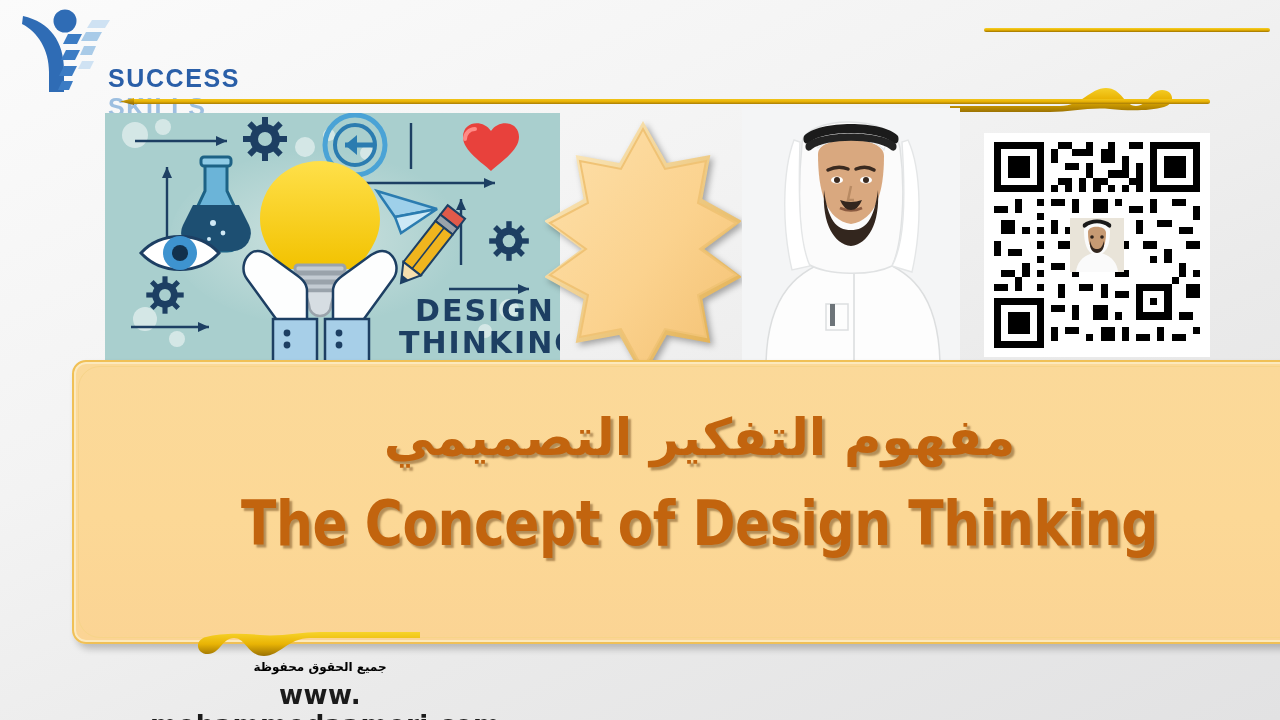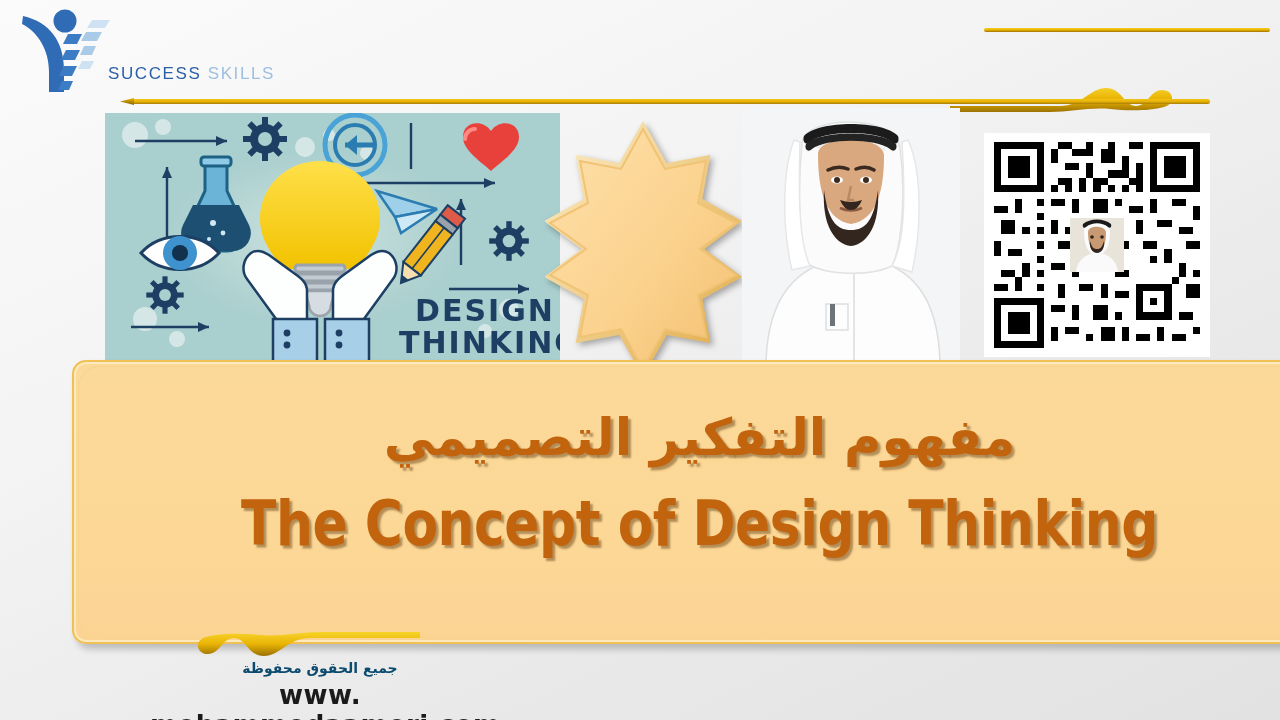--- a/index.html
+++ b/index.html
@@ -11,21 +11,21 @@
     position:relative;
   }
   .slide { position:absolute; inset:0; }
 
   
   .logo { position:absolute; left:12px; top:6px; width:270px; height:92px; }
   .logo-mark { position:absolute; left:8px; top:2px; width:90px; height:88px; }
   .logo-text-ar { position:absolute; left:96px; top:18px; height:42px; }
   .logo-text-en { position:absolute; left:96px; top:58px; }
   .lt-en {
-    font-size:17px; font-weight:400; letter-spacing:1.6px;
+    font-size:25px; font-weight:700; letter-spacing:1.6px;
     font-family:"Liberation Sans", sans-serif;
   }
   .lt-en .s1 { color:#2a5fa8; }
   .lt-en .s2 { color:#9dbfe0; }
   .lt-ar { font-size:30px; font-weight:700; direction:rtl; white-space:nowrap; }
   .lt-ar .a1 { color:#bcd6ec; }
   .lt-ar .a2 { color:#3a73b8; }
 
   
   .flourish-tr { position:absolute; right:0; top:14px; width:330px; height:110px; }
@@ -91,21 +91,21 @@
     font-size:62px; font-weight:700; color:#c2640e; letter-spacing:-0.5px;
     text-shadow:3px 3px 2px rgba(90,50,10,.45);
     font-family:"DejaVu Sans Condensed","DejaVu Sans", sans-serif;
     transform:scaleX(.93); transform-origin:center;
   }
 
   
   .footer { position:absolute; left:0; right:0; bottom:2px; height:58px; }
   .copy-ar {
     position:absolute; left:150px; top:0; width:340px; text-align:center;
-    direction:rtl; font-size:14px; font-weight:700; color:#0c4a6e;
+    direction:rtl; font-size:12px; font-weight:700; color:#000000;
     font-family:"DejaVu Sans", sans-serif;
   }
   .site-url {
     position:absolute; left:150px; top:20px; width:340px; text-align:center;
     font-size:26px; font-weight:700; color:#1a1a1a; letter-spacing:.4px;
     font-family:"DejaVu Sans", sans-serif;
   }
 </style>
 </head>
 <body>

